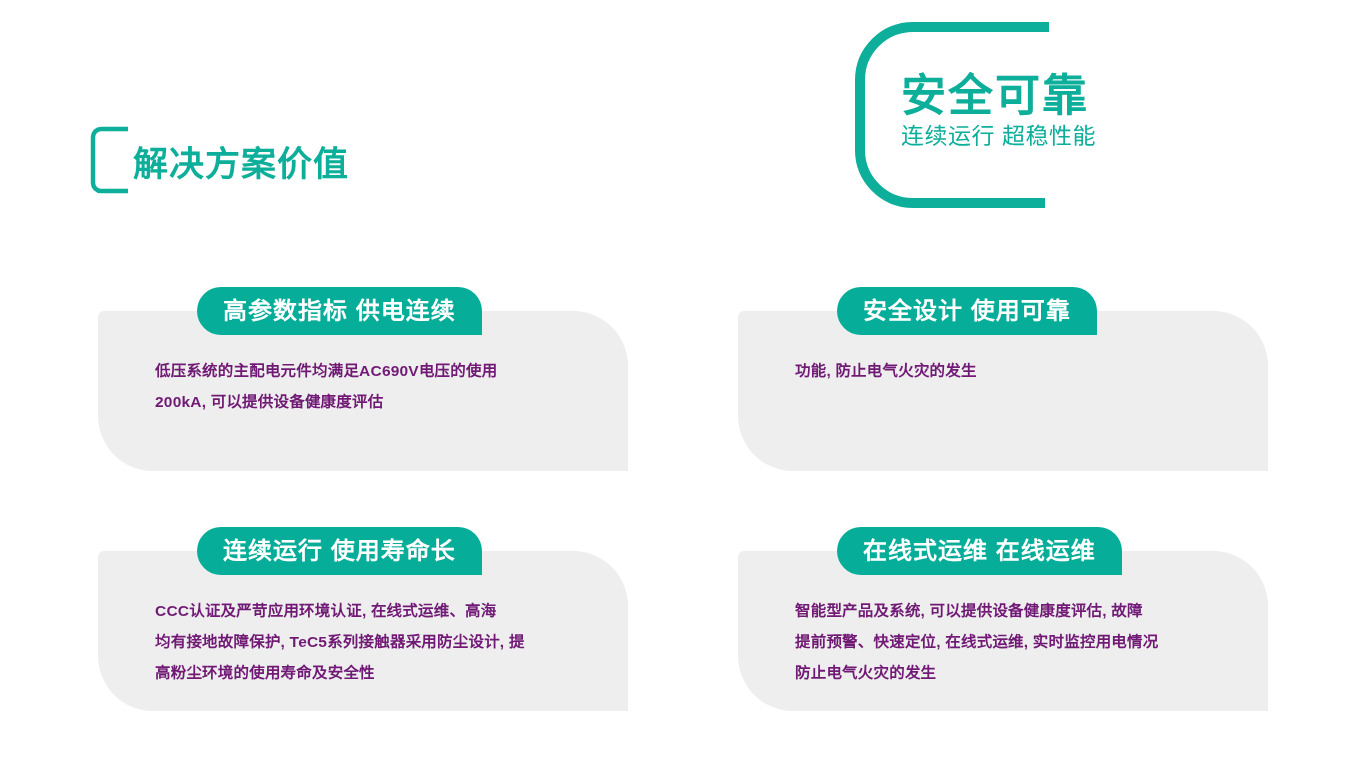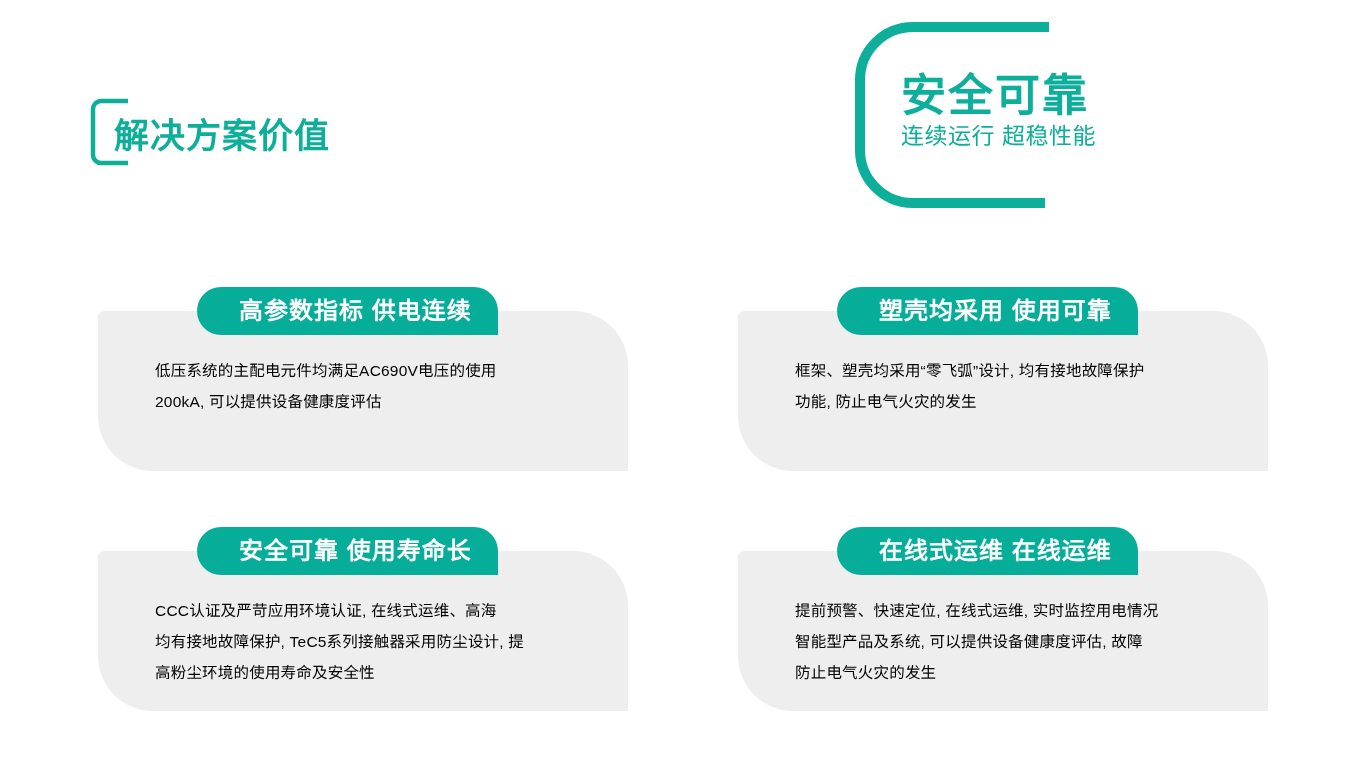--- a/index.html
+++ b/index.html
@@ -19,24 +19,25 @@
   .page {
     position: relative;
     width: 1350px;
     height: 782px;
   }
 
   
   .section-heading {
     position: absolute;
     left: 90px;
-    top: 96px;
+    top: 124px;
     height: 72px;
     display: flex;
     align-items: center;
+    padding-left: 19px;
   }
   .heading-bracket {
     position: absolute;
     left: 0;
     top: 2px;
     width: 40px;
     height: 68px;
   }
   .heading-title {
     position: relative;
@@ -116,32 +117,32 @@
     padding: 0 26px;
     box-sizing: border-box;
     white-space: nowrap;
   }
   .card-badge-text {
     color: #ffffff;
     font-size: 24px;
     font-weight: 700;
     letter-spacing: 1px;
     line-height: 1;
-    margin-left: 16px;
   }
 
   .card-body {
     position: absolute;
     left: 57px;
     top: 44px;
     width: 420px;
     font-size: 15.5px;
-    color: #000000;
+    color: #701a75;
     line-height: 2.0;
     letter-spacing: 0.2px;
+    font-weight: bold;
   }
   .card-body p { margin: 0; }
 </style>
 </head>
 <body>
 
 <div class="page">
 
   <div class="section-heading">
     <span class="heading-bracket">
@@ -169,43 +170,42 @@
       <span class="card-badge-text">高参数指标 供电连续</span>
     </div>
     <div class="card-body">
       <p>低压系统的主配电元件均满足AC690V电压的使用</p>
       <p>200kA, 可以提供设备健康度评估</p>
     </div>
   </div>
 
   <div class="card card-2">
     <div class="card-badge">
-      <span class="card-badge-text">塑壳均采用 使用可靠</span>
-    </div>
-    <div class="card-body">
-      <p>框架、塑壳均采用“零飞弧”设计, 均有接地故障保护</p>
+      <span class="card-badge-text">安全设计 使用可靠</span>
+    </div>
+    <div class="card-body">
       <p>功能, 防止电气火灾的发生</p>
     </div>
   </div>
 
   <div class="card card-3">
     <div class="card-badge">
-      <span class="card-badge-text">安全可靠 使用寿命长</span>
+      <span class="card-badge-text">连续运行 使用寿命长</span>
     </div>
     <div class="card-body">
       <p>CCC认证及严苛应用环境认证, 在线式运维、高海</p>
       <p>均有接地故障保护, TeC5系列接触器采用防尘设计, 提</p>
       <p>高粉尘环境的使用寿命及安全性</p>
     </div>
   </div>
 
   <div class="card card-4">
     <div class="card-badge">
       <span class="card-badge-text">在线式运维 在线运维</span>
     </div>
     <div class="card-body">
+      <p>智能型产品及系统, 可以提供设备健康度评估, 故障</p>
       <p>提前预警、快速定位, 在线式运维, 实时监控用电情况</p>
-      <p>智能型产品及系统, 可以提供设备健康度评估, 故障</p>
       <p>防止电气火灾的发生</p>
     </div>
   </div>
 
 </div>
 
 </body></html>

